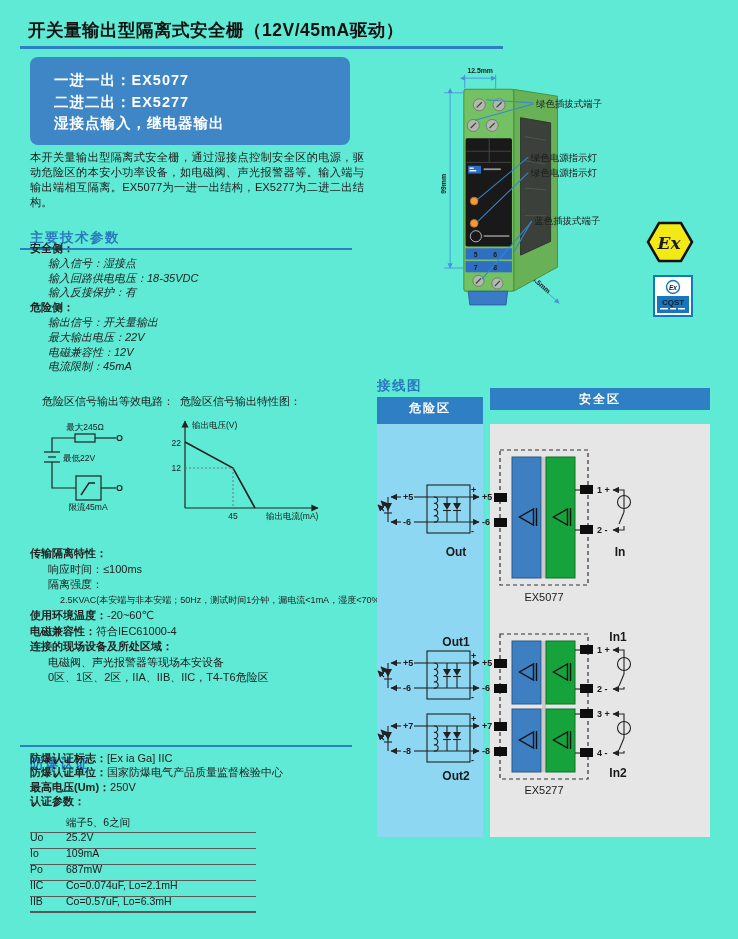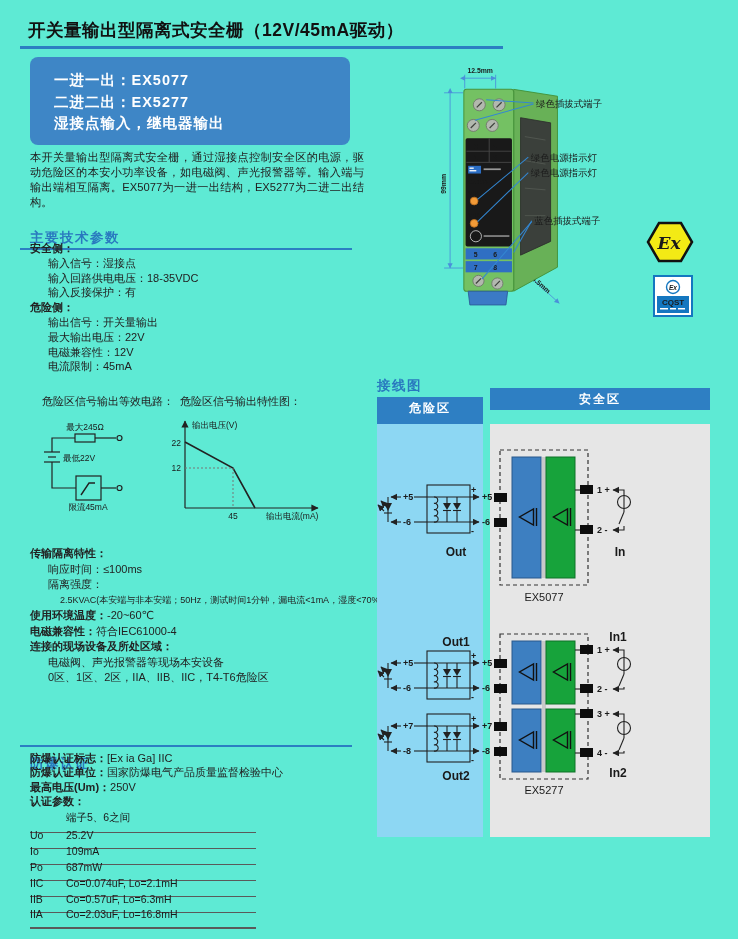--- a/index.html
+++ b/index.html
@@ -8,30 +8,30 @@
   .page { position:relative; width:738px; height:939px; background:#5eead4; overflow:hidden; }
   .abs { position:absolute; }
   .title { font-size:17.5px; font-weight:bold; color:#111; letter-spacing:0.5px; white-space:nowrap; }
   .rule-accent { background:#2b7fc2; }
   .product-box { background:#3e86c6; border-radius:8px; color:#fff; font-weight:bold;
                  font-size:14.5px; line-height:21.5px; padding:13px 0 0 24px; letter-spacing:1px; }
   .desc { font-size:11.2px; line-height:15px; color:#222; text-align:justify; }
   .section-h { font-size:13.5px; font-weight:bold; color:#2979bf; letter-spacing:1.5px; white-space:nowrap; }
   .spec { font-size:11px; line-height:14.8px; color:#222; white-space:nowrap; }
   .spec .h { font-weight:bold; }
-  .spec .i { padding-left:18px; }
+  .spec .i { padding-left:18px;font-style:italic; }
   .caption { font-size:11px; color:#222; white-space:nowrap; }
   .trans { font-size:11px; line-height:15.5px; color:#222; white-space:nowrap; }
   .trans .h { font-weight:bold; }
   .trans .i { padding-left:18px; }
   .trans .i2 { padding-left:30px; font-size:9px; }
   .certlines { font-size:11px; line-height:14.3px; color:#222; white-space:nowrap; }
   .certlines .b { font-weight:bold; }
   .ctable { font-size:10.5px; color:#1a1a1a; width:226px; }
-  .ctable .row { display:flex; align-items:flex-end; height:16px; border-bottom:1.6px solid #5a5a5a; padding-bottom:7px; }
+  .ctable .row { display:flex; align-items:center; height:16px; border-bottom:1.6px solid #5a5a5a; padding-bottom:7px; }
   .ctable .hrow { height:13px; border-bottom:1.6px solid #5a5a5a; }
   .ctable .row:last-child { border-bottom:2.5px solid #5a5a5a; }
   .ctable .c1 { width:36px; }
   .ctable .c2 { flex:1; }
   .zone-bar { background:#2e7fc3; color:#fff; font-size:12px; font-weight:bold;
               text-align:center; line-height:22px; letter-spacing:2px; }
   .panel-hazard { background:#8dd7f3; }
   .panel-safe { background:#e6e6e6; }
   svg { font-family:"Liberation Sans","DejaVu Sans",sans-serif; display:block; }
   svg text { fill:#1a1a1a; }
@@ -155,24 +155,20 @@
         <span class="c2">687mW</span>
       </div>
     <div class="row">
         <span class="c1">IIC</span>
         <span class="c2">Co=0.074uF, Lo=2.1mH</span>
       </div>
     <div class="row">
         <span class="c1">IIB</span>
         <span class="c2">Co=0.57uF, Lo=6.3mH</span>
       </div>
-    <div class="row">
-        <span class="c1">IIA</span>
-        <span class="c2">Co=2.03uF, Lo=16.8mH</span>
-      </div>
   </div>
 
   <svg class="abs" style="left:395px; top:55px;" width="343" height="335" viewBox="395 55 343 390">
     <defs>
       <marker id="ahm" markerWidth="7" markerHeight="7" refX="5.5" refY="3" orient="auto">
         <path d="M0,0 L6,3 L0,6 z" fill="#4a90d9"></path>
       </marker>
       <marker id="ahm2" markerWidth="7" markerHeight="7" refX="0.5" refY="3" orient="auto-start-reverse">
         <path d="M0,0 L6,3 L0,6 z" fill="#4a90d9"></path>
       </marker>

